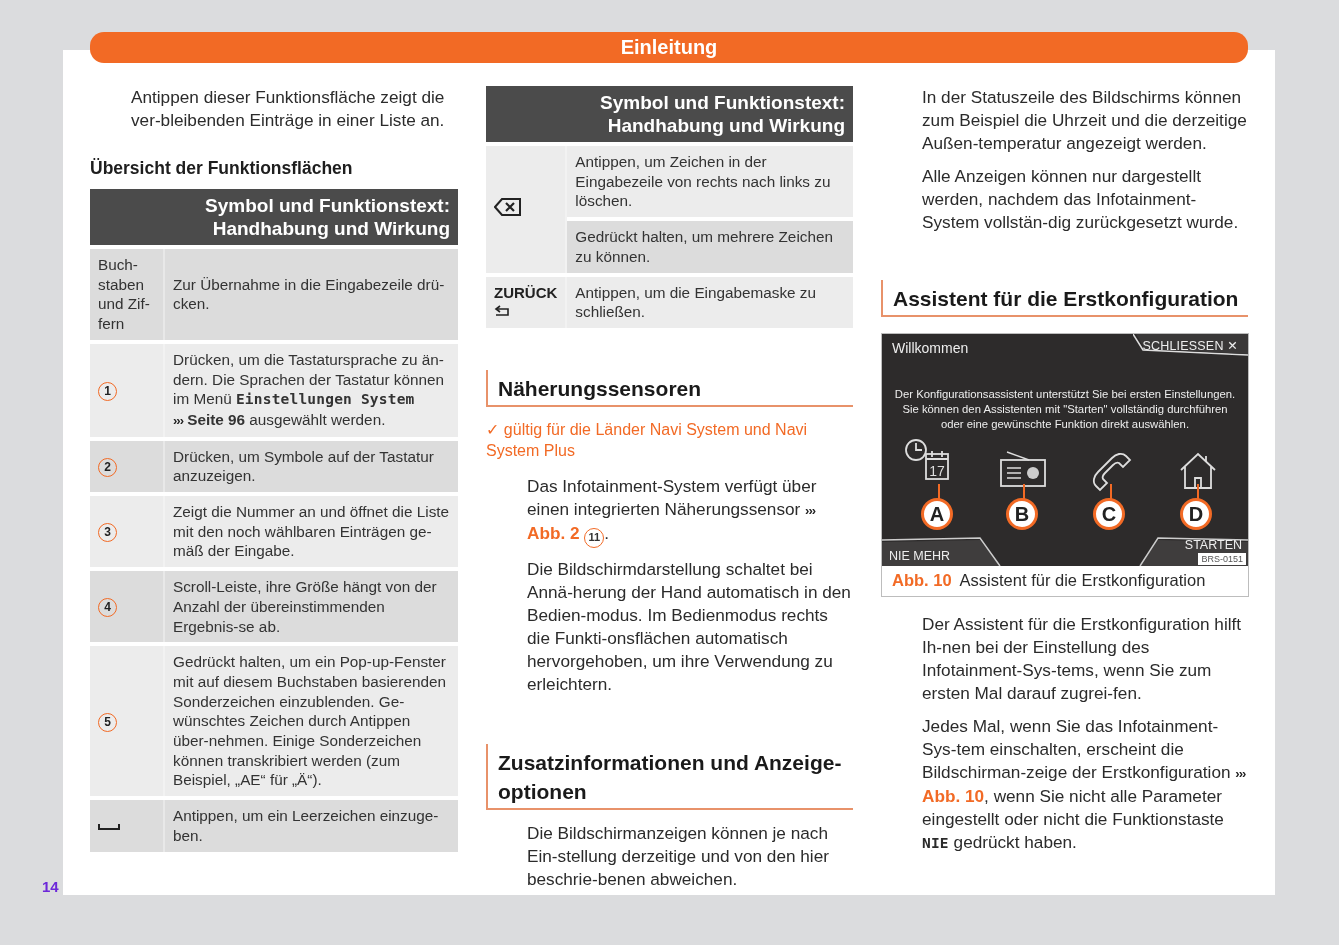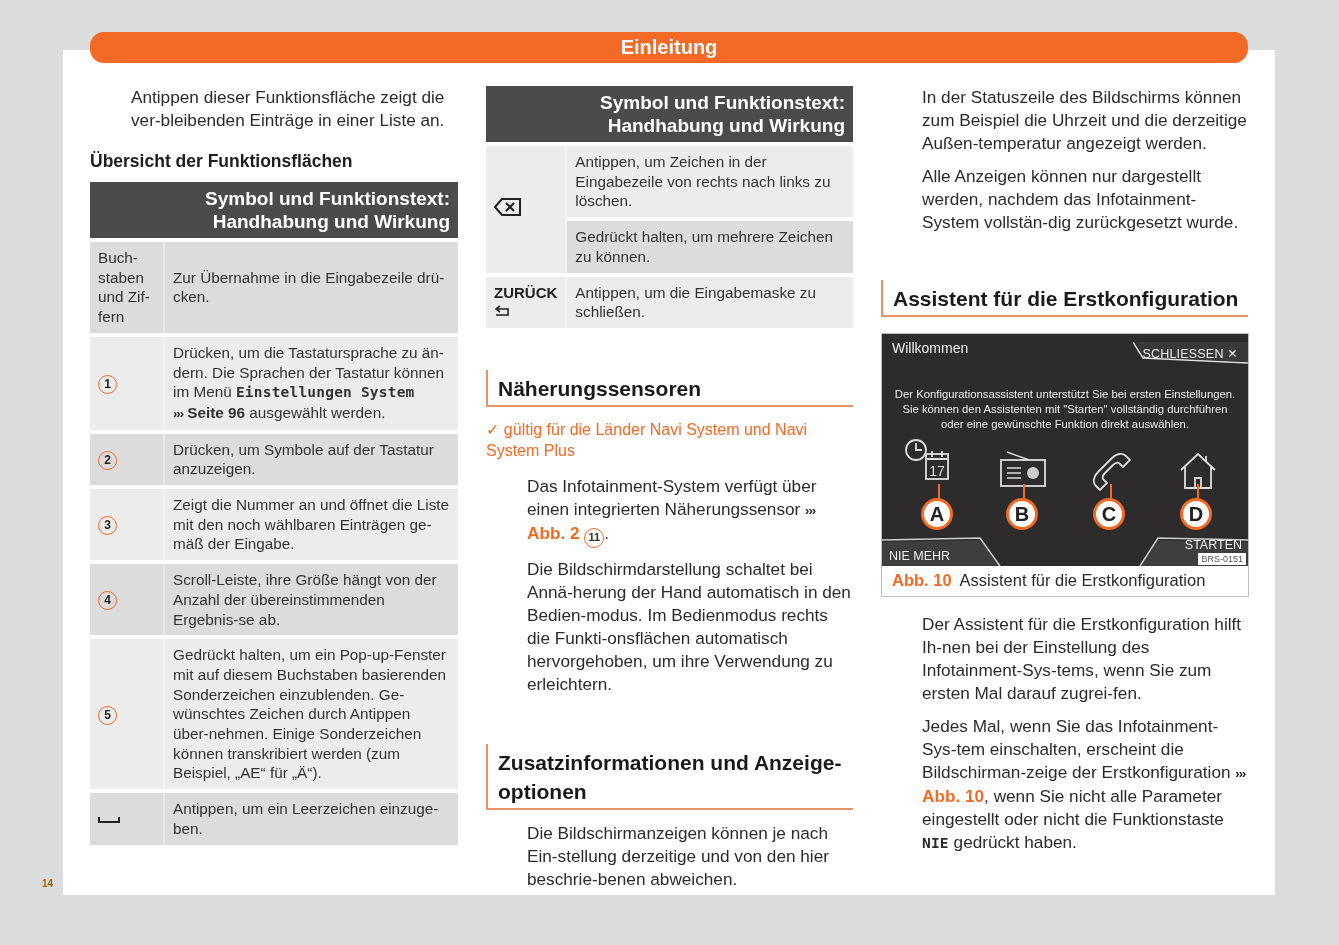--- a/index.html
+++ b/index.html
@@ -2,29 +2,29 @@
 <html><head>
 <meta charset="utf-8">
 <style>
   * { box-sizing: border-box; margin: 0; padding: 0; }
   html, body { width: 1339px; height: 945px; background: #dbdcde; overflow: hidden; }
   body { position: relative; font-family: "Liberation Sans", sans-serif; color: #2a2a2a; }
 
   .page { position: absolute; left: 63px; top: 50px; width: 1212px; height: 845px; background: #ffffff; }
   .header-bar { position: absolute; left: 90px; top: 32px; width: 1158px; height: 31px; background: #f26a25;
     color: #fff; font-weight: bold; font-size: 20px; text-align: center; line-height: 31px; border-radius: 14px; }
-  .page-number { position: absolute; left: 42px; top: 878px; font-size: 10px; font-weight: bold; color: #a16207; }
+  .page-number { position: absolute; left: 42px; top: 878px; font-size: 15px; font-weight: bold; color: #6d28d9; }
 
   .col { position: absolute; top: 86px; }
   .col1 { left: 90px; width: 368px; }
   .col2 { left: 486px; width: 367px; }
   .col3 { left: 881px; width: 367px; }
 
   p.body { font-size: 17.2px; line-height: 23px; color: #2b2b2b; margin-bottom: 10px; margin-left: 41px; }
-  .sub-heading { font-size: 17.5px; font-weight: bold; margin-top: 19px; margin-bottom: 10px; color: #1e1e1e; }
+  .sub-heading { font-size: 17.5px; font-weight: bold; margin-top: 26px; margin-bottom: 10px; color: #1e1e1e; }
 
   table.ft { width: 100%; border-collapse: separate; border-spacing: 0 4px; margin-top: -4px; }
   .ft th { background: #4b4b4b; color: #fff; text-align: right; font-size: 19px; line-height: 23px;
     padding: 5px 8px 5px 14px; font-weight: bold; }
   .ft td { font-size: 15.3px; line-height: 19.7px; color: #333; vertical-align: middle; padding: 6px 8px 6px 8px; }
   .ft tr.dark td { background: #dcdcdc; }
   .ft tr.light td { background: #ececec; }
   .ft td.sym { width: 75px; border-right: 2px solid rgba(255,255,255,0.35); }
   .ft td.split-top { background: #ececec; }
   .ft td.split-bottom { background: #dcdcdc; }
@@ -37,21 +37,21 @@
   .chev { font-weight: bold; color: #222; font-size: 13px; letter-spacing: -1px; }
   .zur { font-weight: bold; font-size: 15px; color: #222; }
 
   .sec-heading { border-left: 2px solid #e8926a; border-bottom: 2px solid #e8926a; padding: 4px 0 2px 10px;
     font-size: 21px; font-weight: bold; line-height: 29px; color: #1a1a1a; margin-bottom: 12px; }
   .validity { color: #f26a25; font-size: 16px; line-height: 21px; margin-bottom: 14px; }
 
   .figure { border: 1px solid #bdbdbd; width: 368px; margin-top: 16px; }
   .screen { position: relative; width: 366px; height: 232px; background: #2d2b2b; overflow: hidden; }
   .scr-title { position: absolute; left: 10px; top: 6px; color: #eee; font-size: 14px; }
-  .scr-close { position: absolute; right: 0; top: 8px; height: 24px; width: 115px; }
+  .scr-close { position: absolute; right: 0; top: 0; height: 24px; width: 115px; }
   .scr-close-shape { position: absolute; inset: 0; }
   .scr-close-label { position: absolute; right: 10px; top: 4px; color: #eee; font-size: 12.5px; letter-spacing: 0.2px; }
   .scr-msg { position: absolute; left: 0; right: 0; top: 53px; text-align: center; color: #eee; font-size: 11.3px; line-height: 15px; }
   .scr-icon { position: absolute; top: 114px; width: 50px; height: 50px; }
   .scr-stem { position: absolute; top: 150px; width: 2px; height: 16px; background: #f26a25; }
   .scr-badge { position: absolute; top: 164px; width: 32px; height: 32px; border-radius: 50%; background: #fff;
     border: 3px solid #f26a25; font-weight: bold; font-size: 20px; color: #222; text-align: center; line-height: 27px; }
   .scr-btn-left { position: absolute; left: 0; bottom: 0; width: 120px; height: 30px; }
   .scr-btn-right { position: absolute; right: 0; bottom: 0; width: 110px; height: 30px; }
   .scr-btn-label { position: absolute; bottom: 3px; color: #eee; font-size: 12.5px; }

